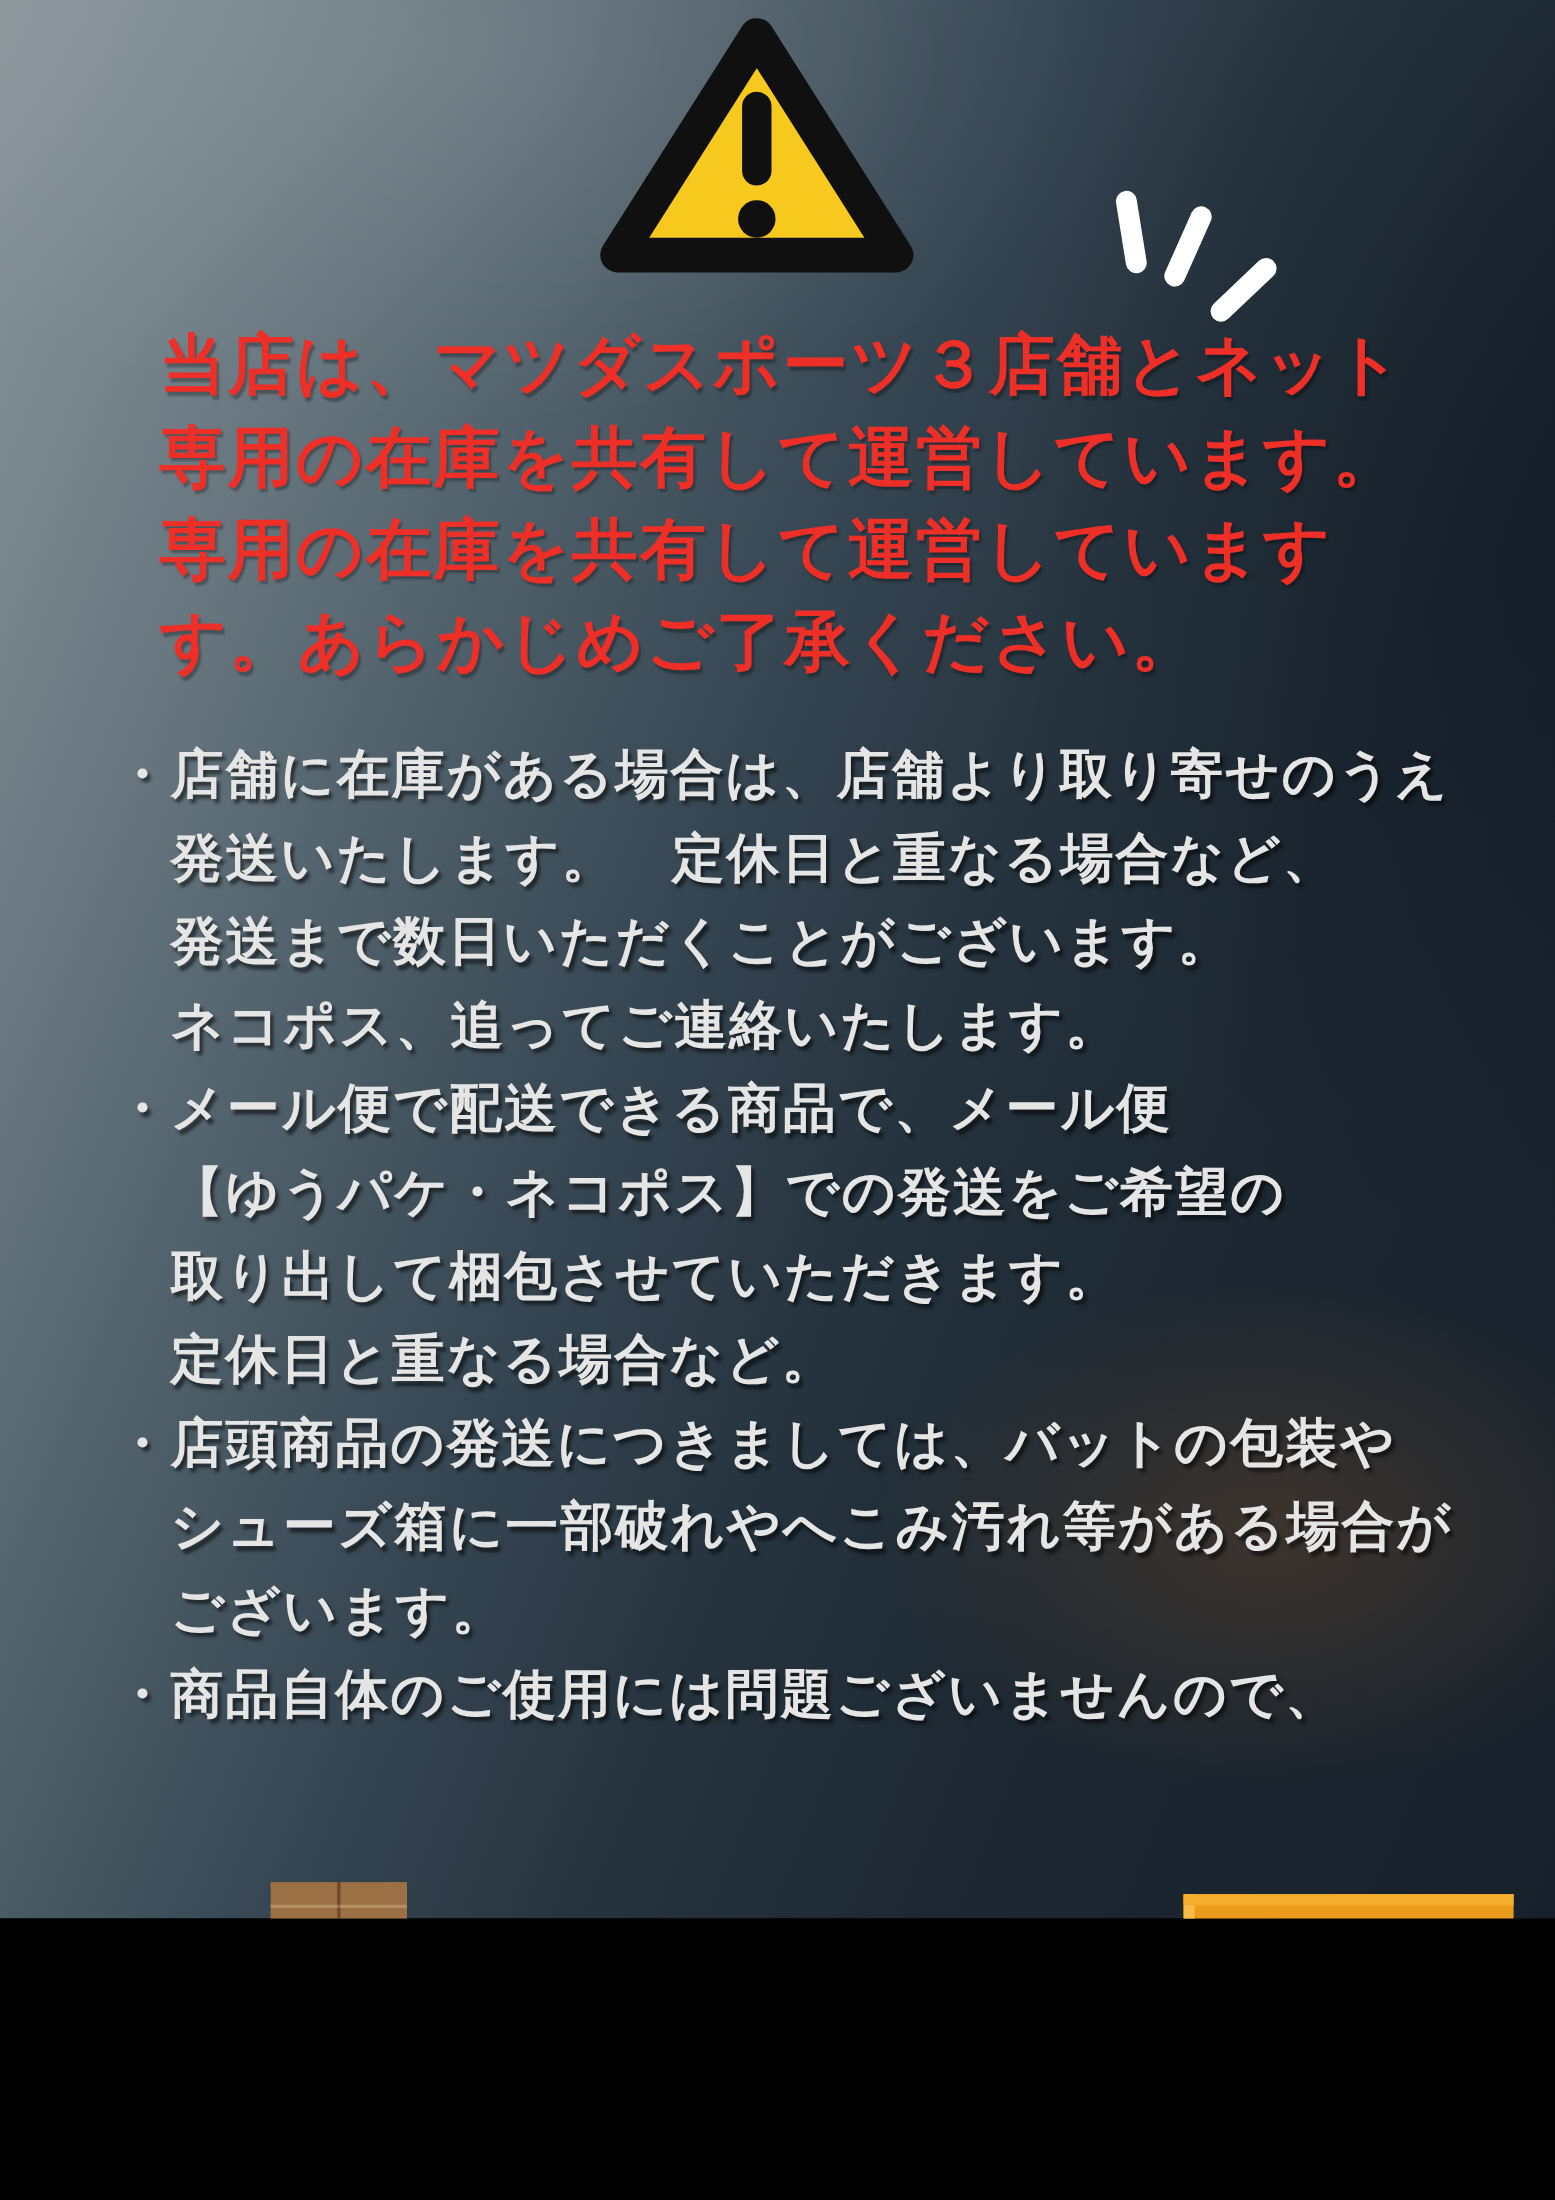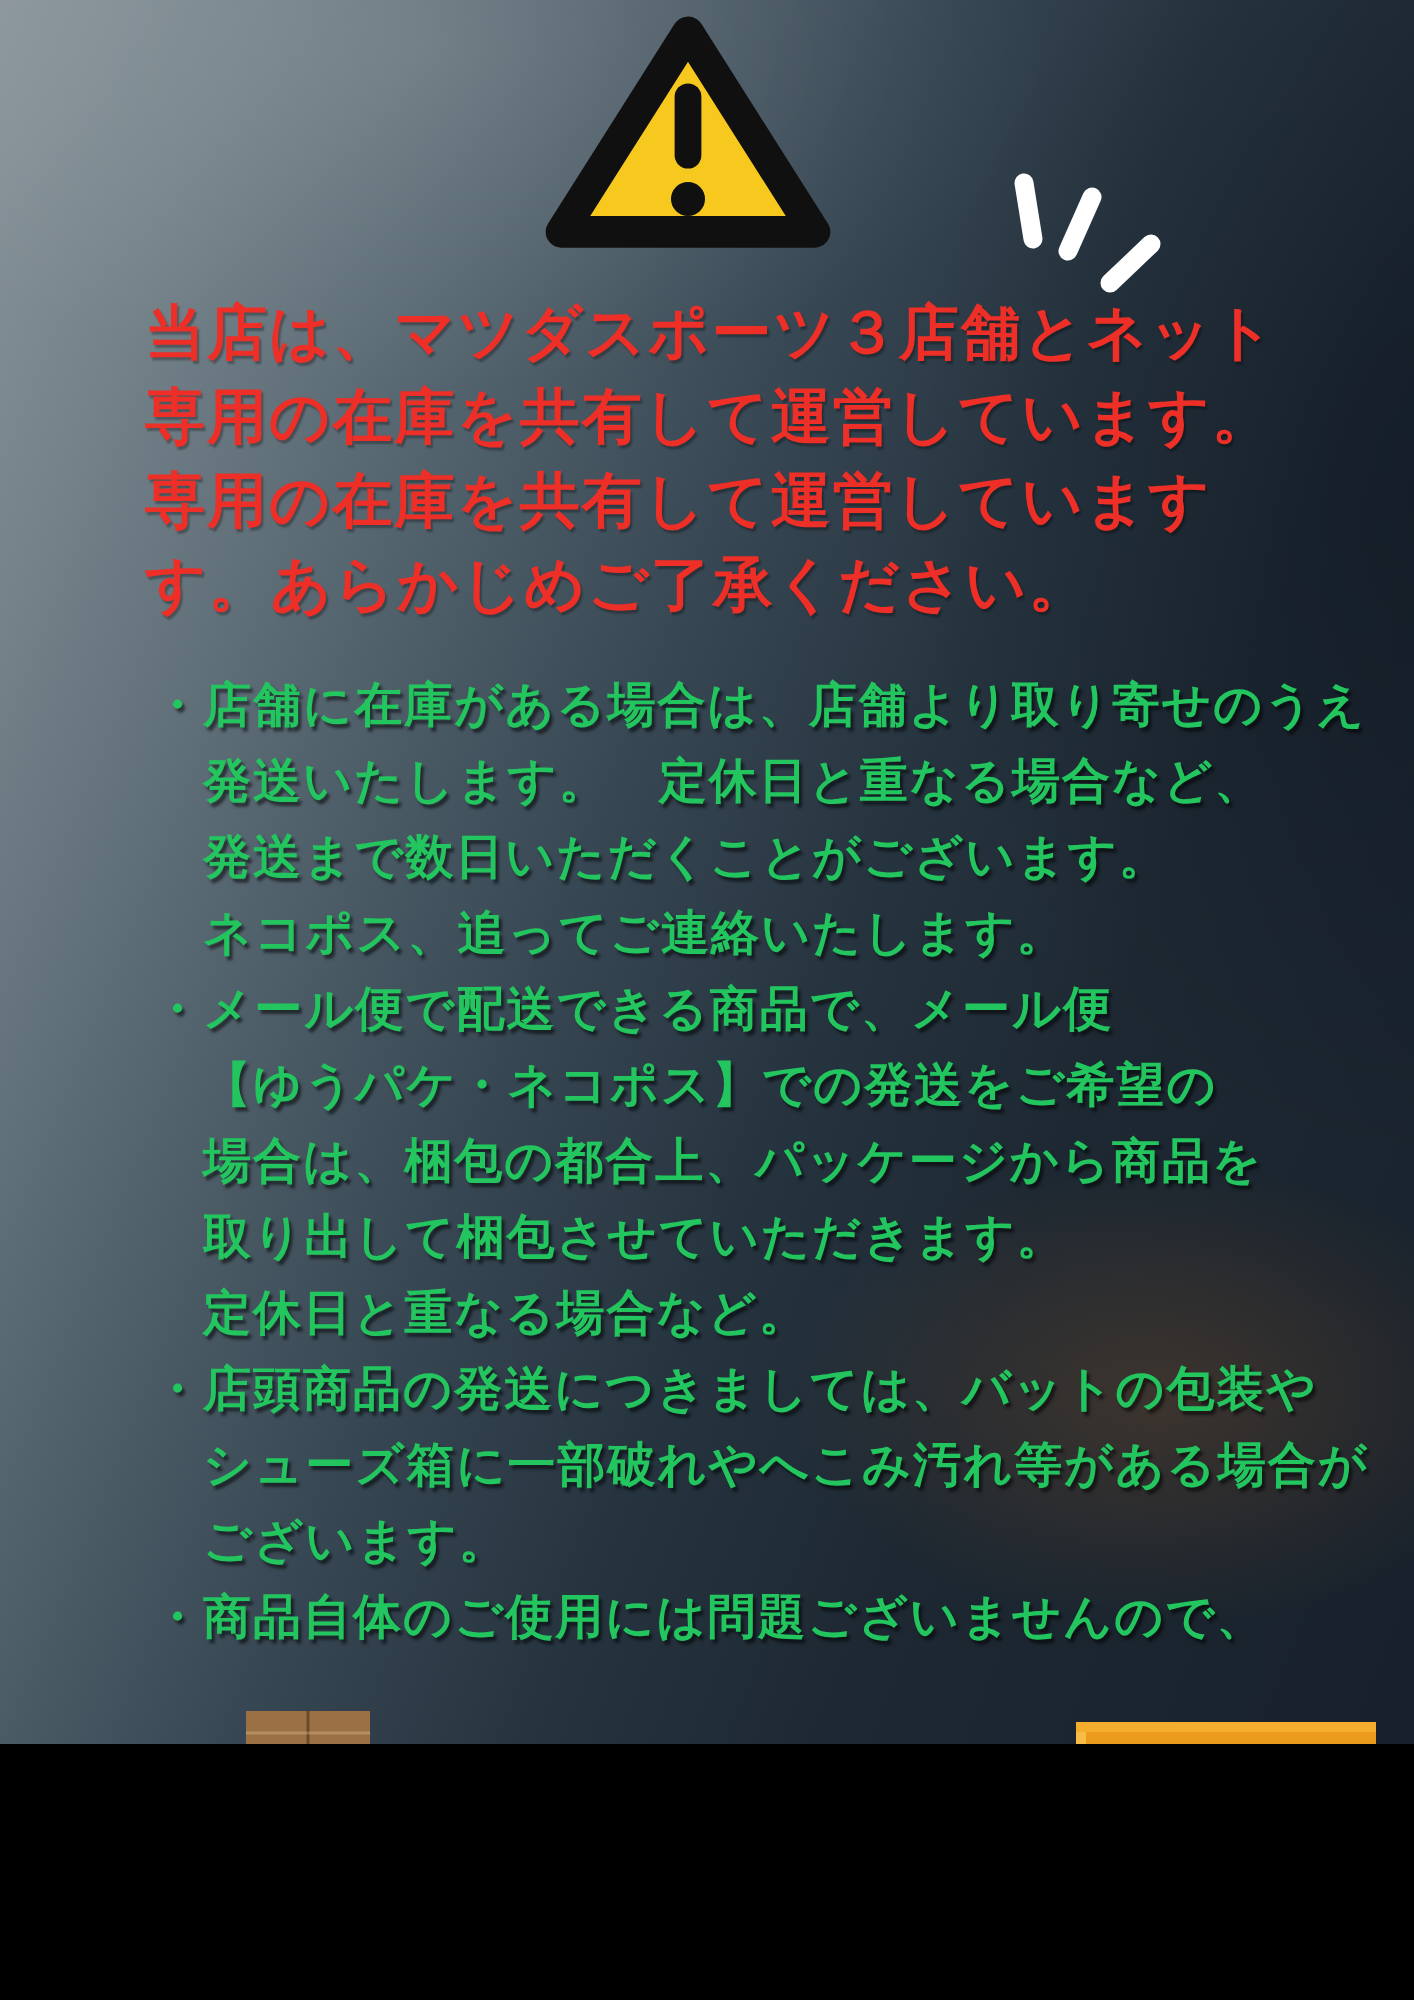--- a/index.html
+++ b/index.html
@@ -26,24 +26,23 @@
   .triangle{position:absolute;left:542px;top:8px;width:292px;height:auto;}
   .slashes{position:absolute;left:1008px;top:170px;width:160px;height:125px;}
   .headline{
     position:absolute;left:145px;top:295px;width:1180px;
     color:#ee2f27;font-size:60px;line-height:84px;font-weight:bold;
     letter-spacing:2px;text-shadow:2px 3px 2px rgba(0,0,0,.3);
     white-space:nowrap;
   }
   .bullets{
     position:absolute;left:105px;top:670px;width:1260px;
-    color:#22c55e;font-size:48px;line-height:76px;font-weight:bold;
+    color:#e5e5e5;font-size:48px;line-height:76px;font-weight:bold;
     letter-spacing:2px;text-shadow:3px 4px 3px rgba(0,0,0,.55);
     white-space:nowrap;
-    margin-left:48px;
   }
   .b-line.indent{padding-left:50px;}
   .scene{position:absolute;inset:0;}
   .road{
     position:absolute;left:0;top:1862px;width:1414px;height:138px;
     background:linear-gradient(180deg,rgba(70,74,78,0) 0px,#4b5055 18px,#5a5e62 60px,#6b6d6f 138px);
   }
   .dash{position:absolute;background:#e9eaea;border-radius:6px;opacity:.92;}
   .dash1{left:128px;top:1968px;width:156px;height:11px;}
   .dash2{left:550px;top:1972px;width:154px;height:11px;}
@@ -84,21 +83,20 @@
       <div class="h-line">す。あらかじめご了承ください。</div>
     </div>
 
   <div class="bullets">
       <div class="b-line">・店舗に在庫がある場合は、店舗より取り寄せのうえ</div>
       <div class="b-line indent">発送いたします。　定休日と重なる場合など、</div>
       <div class="b-line indent">発送まで数日いただくことがございます。</div>
       <div class="b-line indent">ネコポス、追ってご連絡いたします。</div>
       <div class="b-line">・メール便で配送できる商品で、メール便</div>
       <div class="b-line indent">【ゆうパケ・ネコポス】での発送をご希望の</div>
-      <div class="b-line indent">場合は、梱包の都合上、パッケージから商品を</div>
       <div class="b-line indent">取り出して梱包させていただきます。</div>
       <div class="b-line indent">定休日と重なる場合など。</div>
       <div class="b-line">・店頭商品の発送につきましては、バットの包装や</div>
       <div class="b-line indent">シューズ箱に一部破れやへこみ汚れ等がある場合が</div>
       <div class="b-line indent">ございます。</div>
       <div class="b-line">・商品自体のご使用には問題ございませんので、</div>
     </div>
 
   <div class="scene">
     <div class="road"></div>

